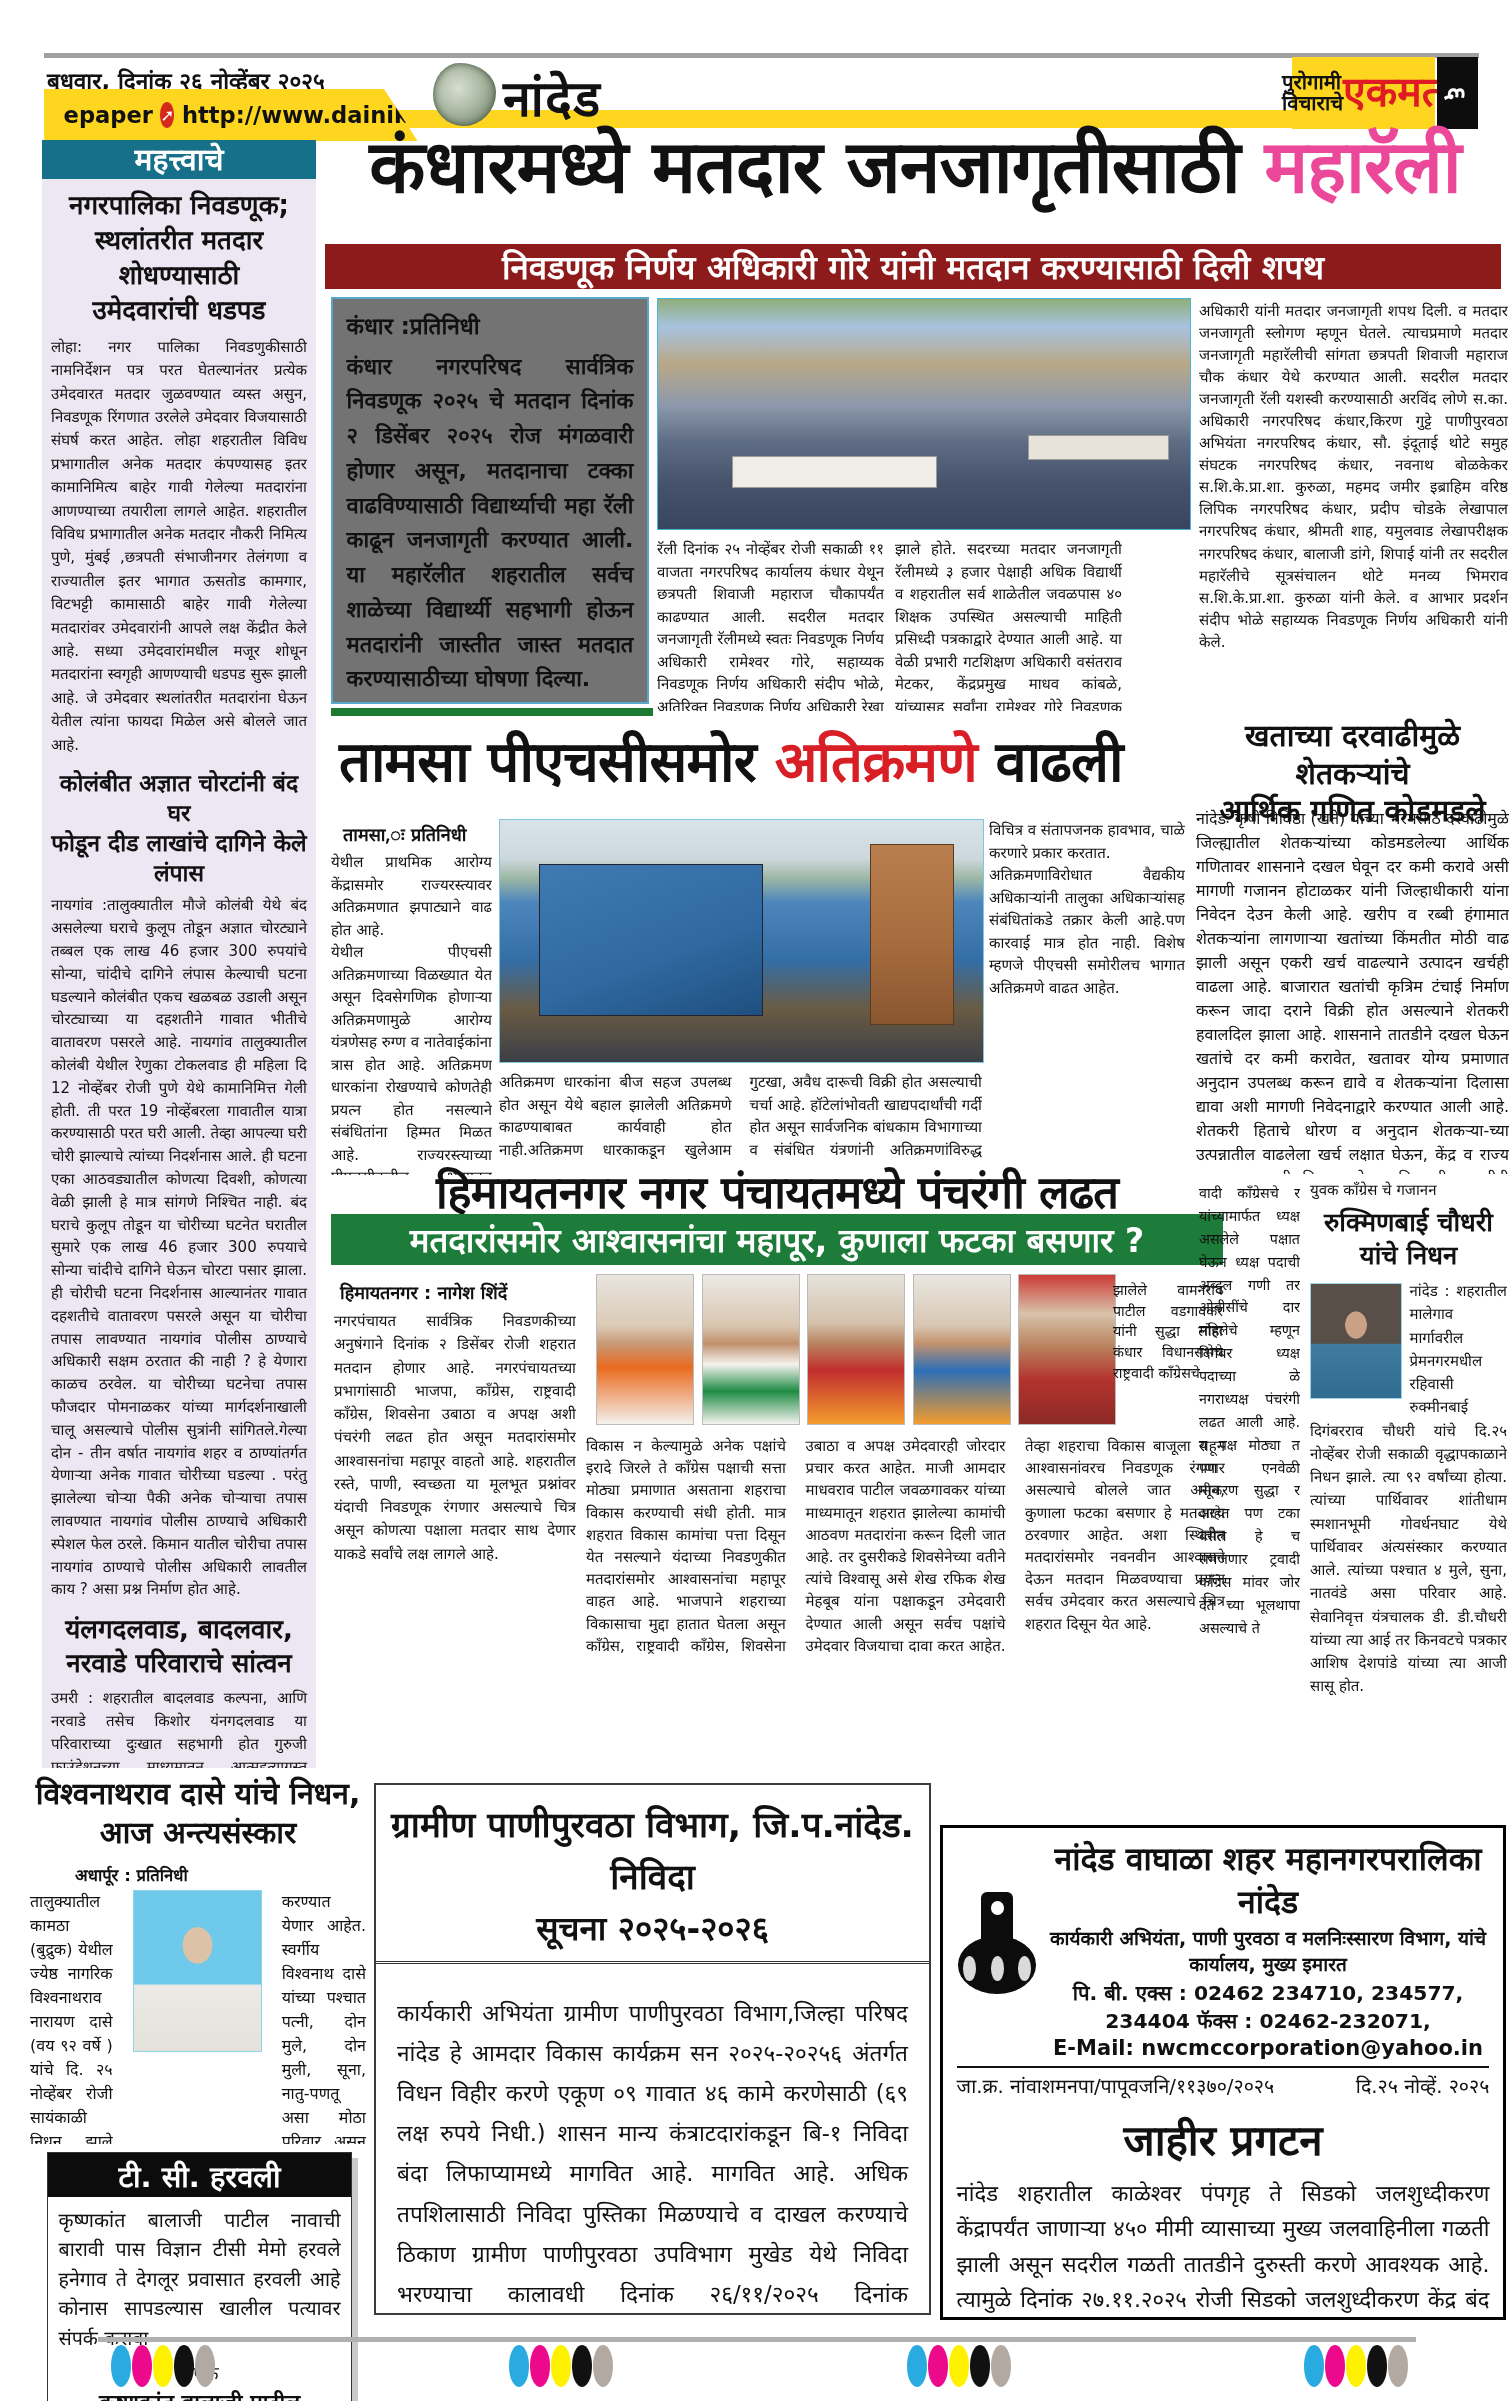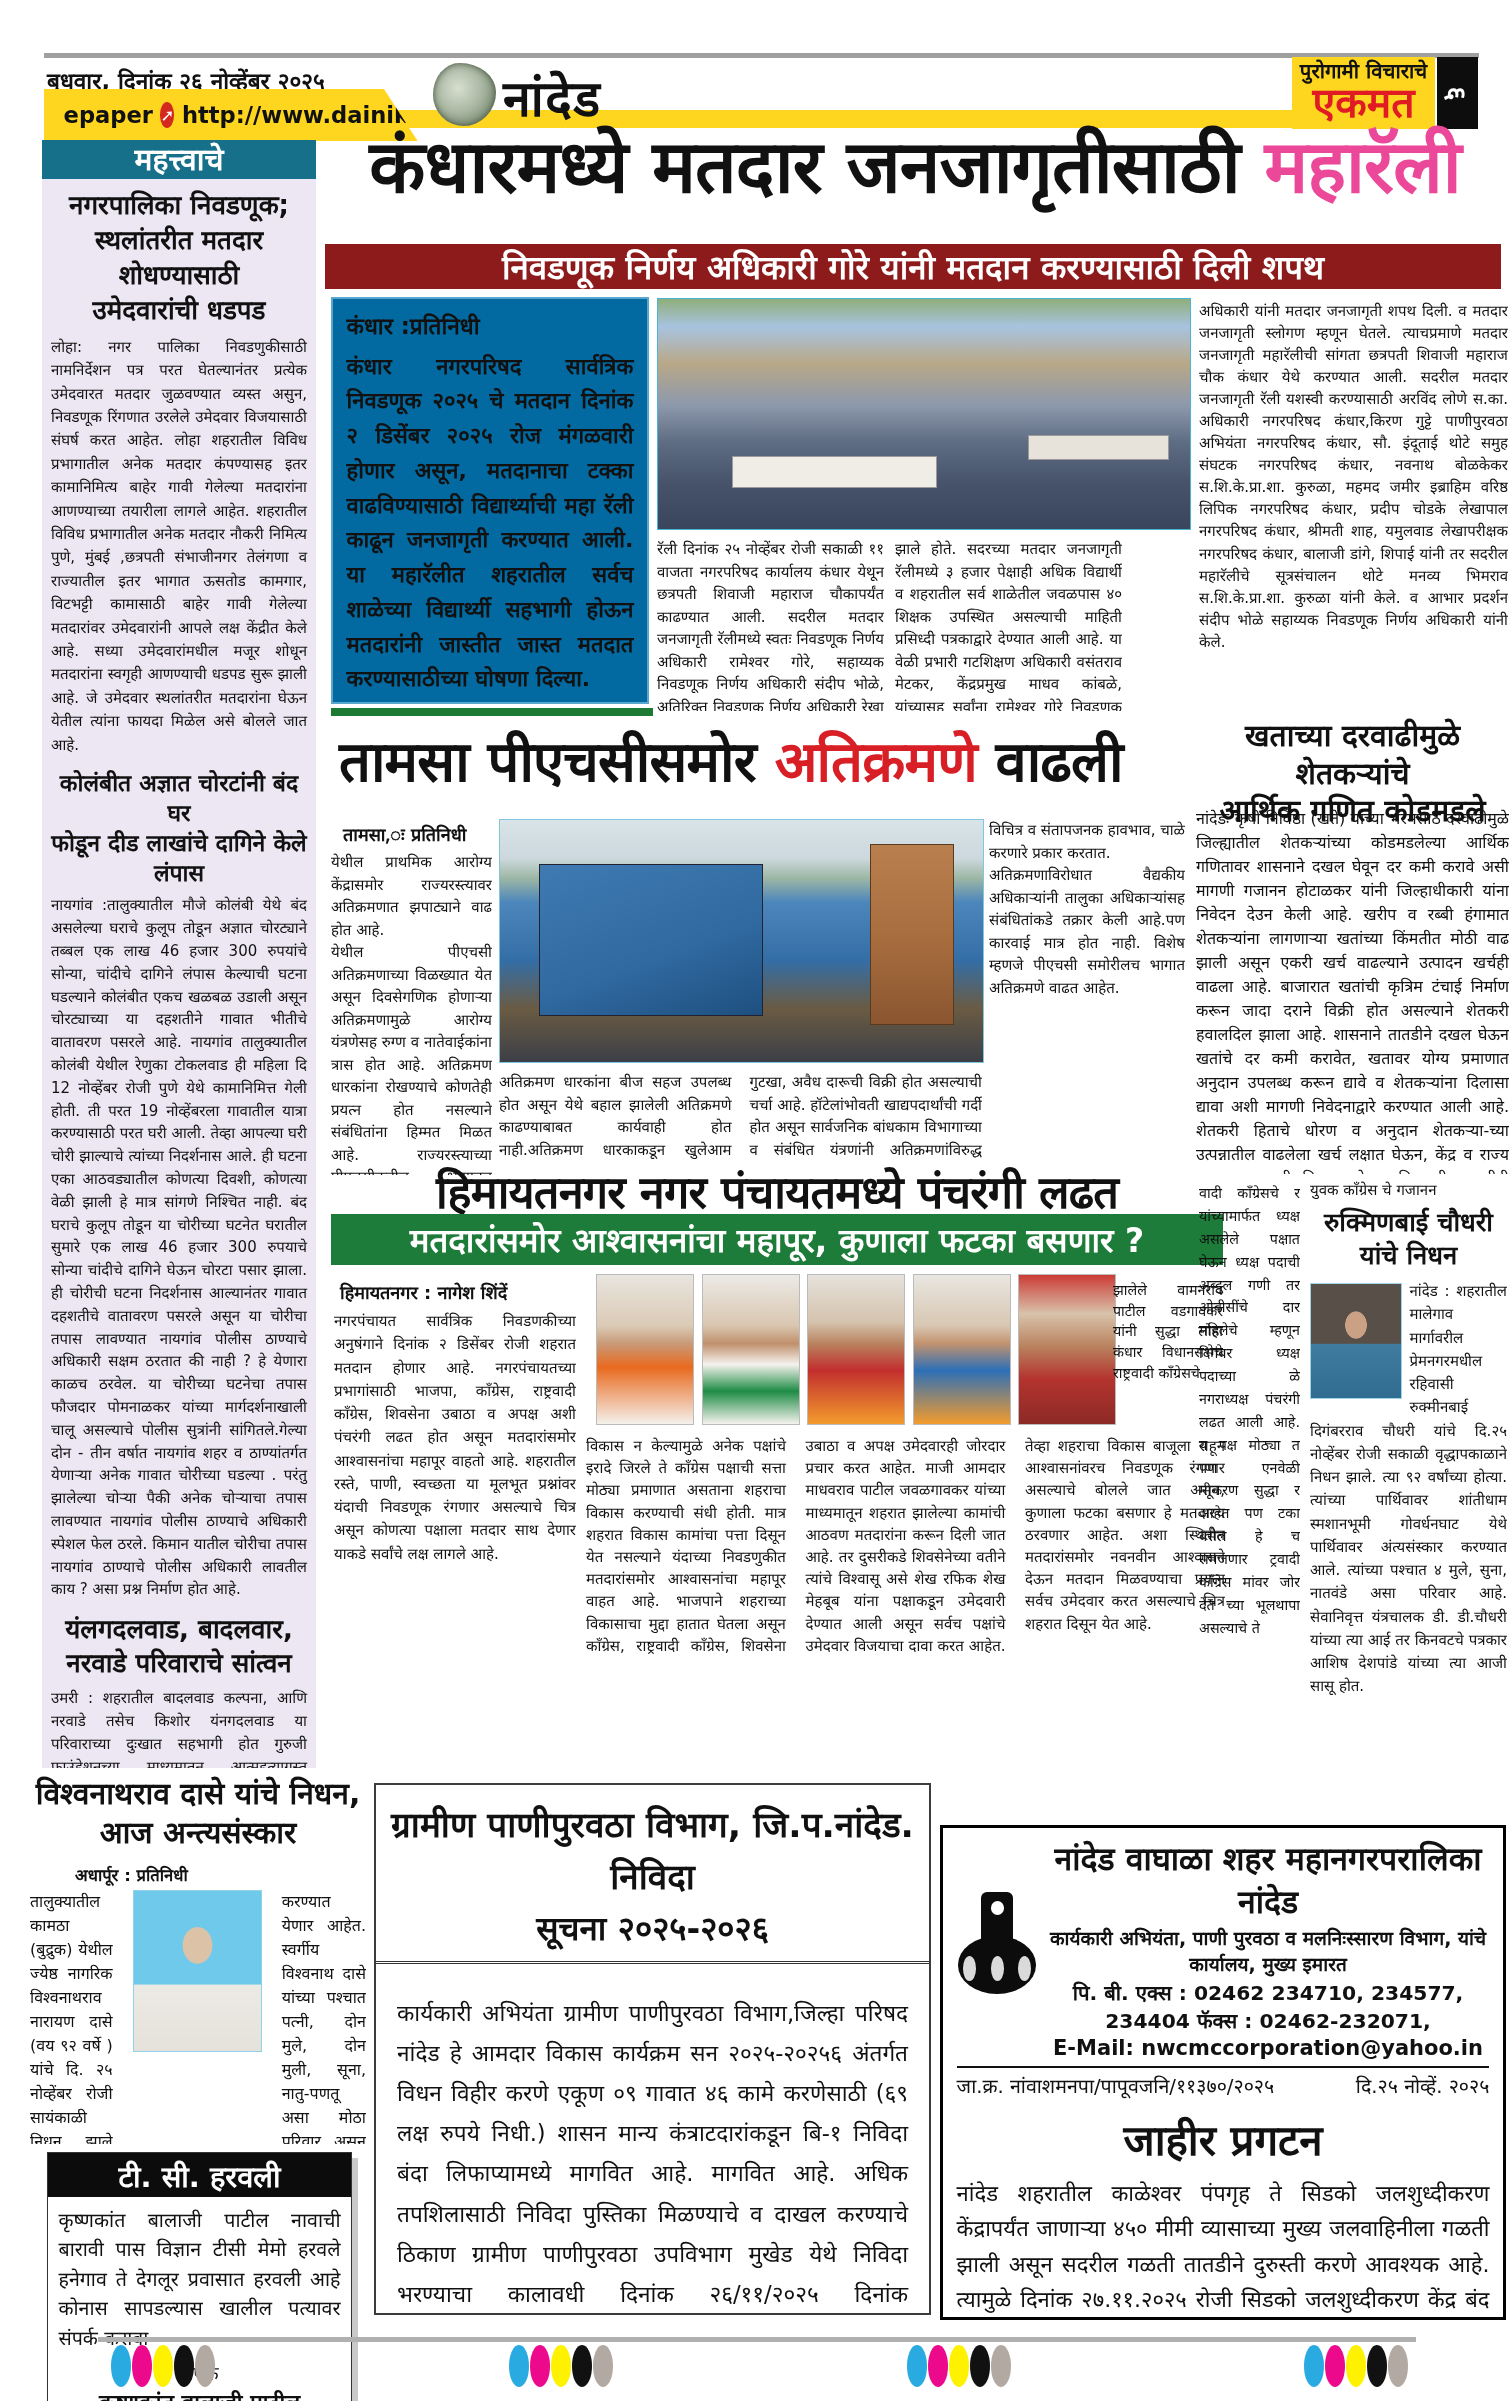--- a/index.html
+++ b/index.html
@@ -13,30 +13,30 @@
   .clip{overflow:hidden;}
   .body-txt{font-size:15px;line-height:1.5;}
   
   .top-rule{background:#a0a0a0;}
   .date-txt{font-size:22.6px;font-weight:700;}
   .yellow{background:#ffd61f;}
   .epaper-band{clip-path:polygon(0 0,91% 0,100% 100%,0 100%);display:flex;align-items:center;gap:7.5px;padding-left:19.6px;font-size:22.6px;font-weight:700;}
   .epaper-icon{display:inline-flex;width:25.6px;height:25.6px;border-radius:50%;background:#d42a1e;color:#fff;align-items:center;justify-content:center;font-size:16.6px;font-weight:700;}
   .map-icon{background:radial-gradient(circle at 40% 40%,#d7dfd0 0%,#a9b7a2 45%,#76886f 80%,#5c6e57 100%);border-radius:42% 58% 52% 48%/50% 46% 54% 50%;box-shadow:inset 0 0 7.5px #44513f;}
   .masthead{font-size:50px;font-weight:700;letter-spacing:1.5px;}
-  .tag-box{display:flex;flex-direction:column;align-items:center;justify-content:center;line-height:1.05;}
+  .tag-box{display:flex;align-items:center;justify-content:center;line-height:1.05;}
   .tagline{font-size:20.3px;font-weight:700;color:#111;}
   .brand{font-size:41px;font-weight:700;color:#e01b24;}
   .pn-box{background:#0d0d0d;display:flex;align-items:center;justify-content:center;}
   .pn{color:#fff;font-size:27px;font-weight:700;transform:rotate(90deg);}
   
   .main-head{font-size:73px;font-weight:700;line-height:1.02;text-align:center;letter-spacing:-0.8px;}
   .main-head .pink{color:#ec4899;}
   .subhead-band{background:#8e1b1b;color:#fff;font-size:33px;font-weight:700;display:flex;align-items:center;justify-content:center;}
-  .blue-box{background:#0369a1;border:2.3px solid #57a7cf;padding:10.5px 13.6px;}
+  .blue-box{background:#737373;border:2.3px solid #57a7cf;padding:10.5px 13.6px;}
   .blue-box .dl{font-size:22.6px;font-weight:700;margin-bottom:9px;}
   .blue-box .lead{font-size:22px;font-weight:700;line-height:1.58;text-align:justify;}
   .green-rule{background:#1d7a33;}
   .photo{border:1.5px solid #49b6d6;}
   .rally-ph{background:linear-gradient(180deg,#8fae7a 0%,#a8c3e0 12%,#b9a888 28%,#8d99ac 46%,#5f6d84 62%,#46536b 80%,#39455c 100%);}
   .rally-ph .banner{position:absolute;left:14%;bottom:18%;width:38%;height:13%;background:#f0ede6;border:0.8px solid #9a9a9a;}
   .rally-ph .banner2{position:absolute;right:4%;bottom:30%;width:26%;height:10%;background:#e7e3da;border:0.8px solid #9a9a9a;}
   
   .tamsa-head{font-size:56px;font-weight:700;letter-spacing:-0.8px;}
   .tamsa-head .red{color:#d81f26;}

